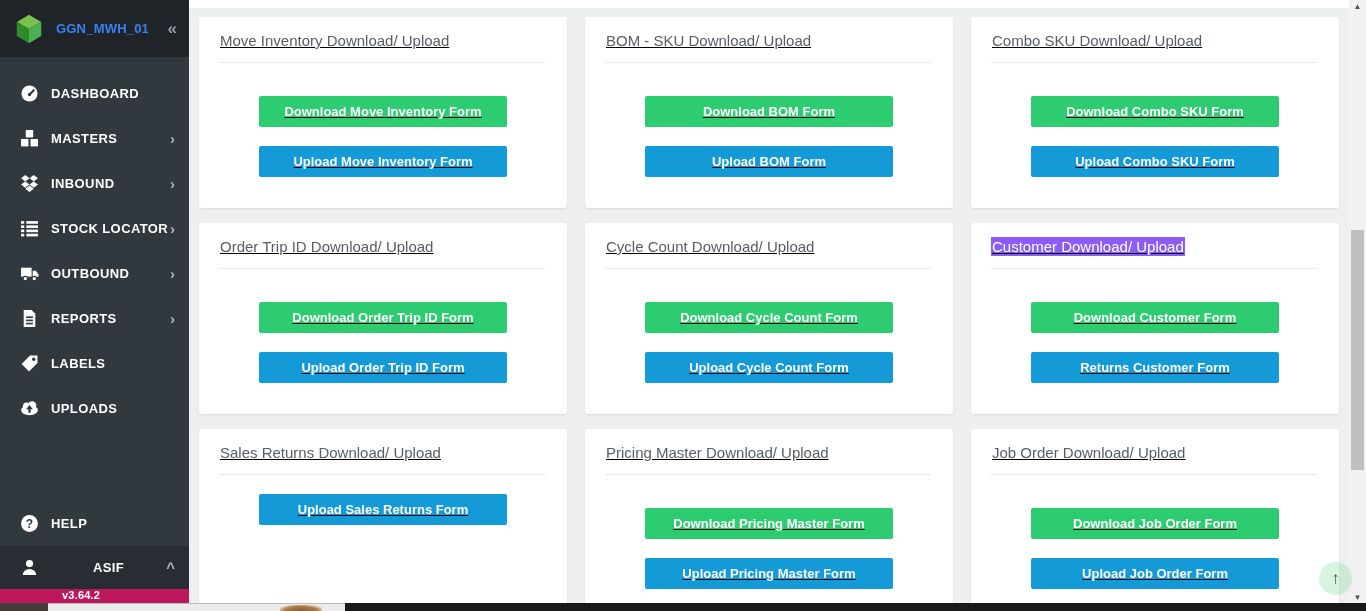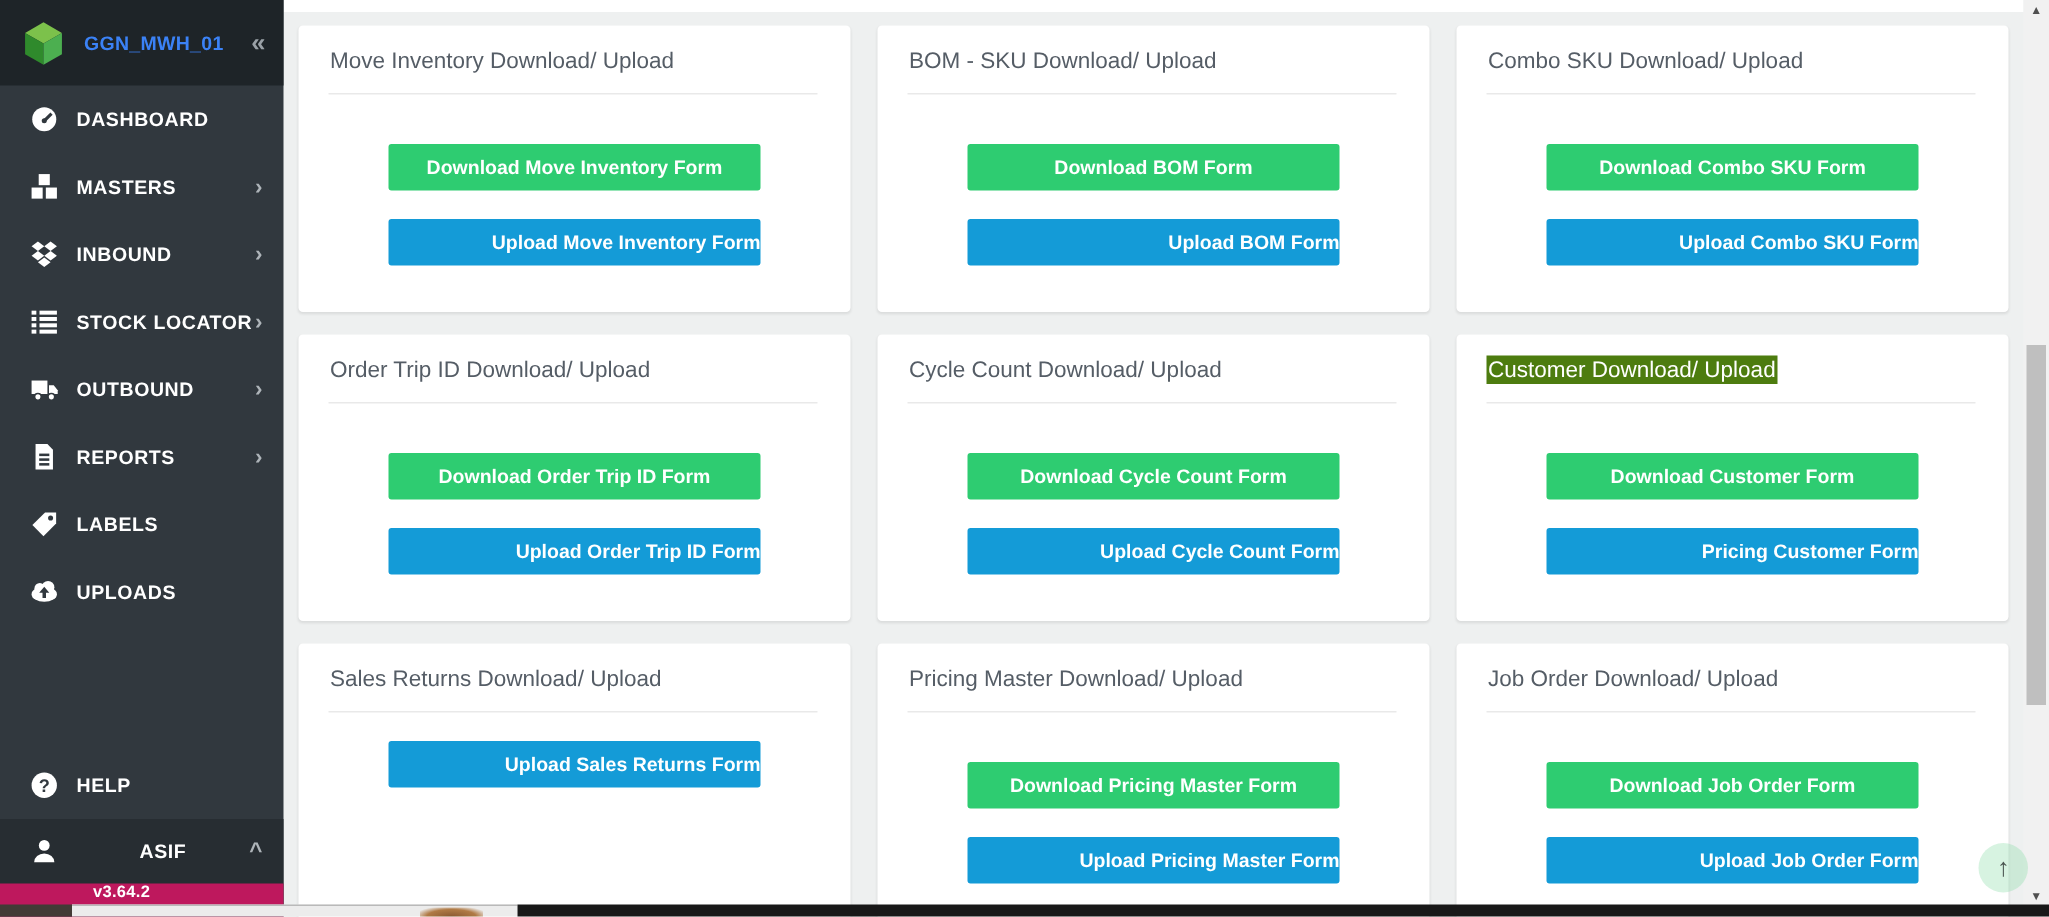--- a/index.html
+++ b/index.html
@@ -9,21 +9,21 @@
   
   .sidebar { position:absolute; left:0; top:0; width:189px; height:611px;
     background:#31383e; z-index:5; }
   .sidebar-header { height:57px; background:#1e2428; display:flex; align-items:center;
     padding:0 12px 0 10px; }
   .logo-box { width:38px; height:38px; display:flex; align-items:center; justify-content:center; }
   .logo-title { color:#3b82f6; font-size:13px; font-weight:bold; margin-left:8px; flex:1;
     letter-spacing:.2px; }
   .collapse-icon { color:#9aa1a7; font-size:17px; font-weight:bold; cursor:pointer; }
 
-  .nav-list { padding-top:0; }
+  .nav-list { padding-top:14px; }
   .nav-item { height:45px; display:flex; align-items:center; padding:0 14px 0 20px;
     cursor:pointer; }
   .nav-item .ic { width:22px; height:20px; display:flex; align-items:center; flex:0 0 22px; }
   .nav-item .lbl { color:#fff; font-size:13px; font-weight:bold; margin-left:9px;
     letter-spacing:.4px; flex:1; white-space:nowrap; }
   .nav-item .chev { color:#aeb4b9; font-size:15px; font-weight:bold; line-height:1; }
 
   .sidebar-bottom { position:absolute; left:0; right:0; bottom:0; }
   .user-panel { background:#272d32; }
   .user-panel .nav-item { height:43px;text-align:center; }
@@ -31,30 +31,30 @@
     font-weight:bold; padding-left:62px; letter-spacing:.2px; }
 
   
   .main { position:absolute; left:189px; top:0; width:1177px; height:611px; background:#eef0f0; }
   .top-strip { position:absolute; left:0; top:0; width:1160px; height:8px; background:#ffffff; }
 
   .cards-grid { position:absolute; left:10px; top:17px;
     display:grid; grid-template-columns:repeat(3,368px); grid-auto-rows:191px;
     column-gap:18px; row-gap:15px; }
   .card { background:#fff; border-radius:3px; box-shadow:0 1px 2px rgba(0,0,0,.09);
-    overflow:hidden; }
+    overflow:hidden;text-decoration:underline; }
   .card-title { font-size:15px; color:#555d66; padding:15px 20px 13px 20px; }
   .card-title span { padding:1px 1px; }
-  .card-title span.selected { background:#4d7c0f; color:#fff; }
+  .card-title span.selected { background:#8b5cf6; color:#fff; }
   .card-divider { border:none; border-top:1px solid #e9e9e9; margin:0 22px 0 20px; }
   .btn { display:block; width:248px; height:31px; margin:0 auto; border:none;
     border-radius:2px; color:#fff; font-size:13px; font-weight:bold;
     font-family:"Liberation Sans", sans-serif; cursor:pointer; }
   .btn.download { background:#2ecc71; margin-top:33px;text-align:center; }
-  .btn.upload { background:#149bd7; margin-top:19px;text-align:right; }
+  .btn.upload { background:#149bd7; margin-top:19px; }
 
   
   .scrollbar { position:absolute; right:0; top:0; width:17px; height:611px; background:#f1f1f1; }
   .sb-arrow { position:absolute; left:0; width:17px; height:14px; text-align:center;
     font-size:8px; color:#505050; line-height:14px; cursor:pointer; }
   .sb-arrow.up { top:0; }
   .sb-arrow.down { bottom:6px; }
   .sb-thumb { position:absolute; left:2px; top:230px; width:13px; height:240px;
     background:#bfbfbf; cursor:pointer; }
 
@@ -249,21 +249,21 @@
       <div class="card">
     <div class="card-title"><span>Cycle Count Download/ Upload</span></div>
     <hr class="card-divider">
     <button class="btn download">Download Cycle Count Form</button>
     <button class="btn upload">Upload Cycle Count Form</button>
   </div>
       <div class="card">
     <div class="card-title"><span class="selected">Customer Download/ Upload</span></div>
     <hr class="card-divider">
     <button class="btn download">Download Customer Form</button>
-    <button class="btn upload">Pricing Customer Form</button>
+    <button class="btn upload">Returns Customer Form</button>
   </div>
       <div class="card">
     <div class="card-title"><span>Sales Returns Download/ Upload</span></div>
     <hr class="card-divider">
     <button class="btn upload">Upload Sales Returns Form</button>
   </div>
       <div class="card">
     <div class="card-title"><span>Pricing Master Download/ Upload</span></div>
     <hr class="card-divider">
     <button class="btn download">Download Pricing Master Form</button>

